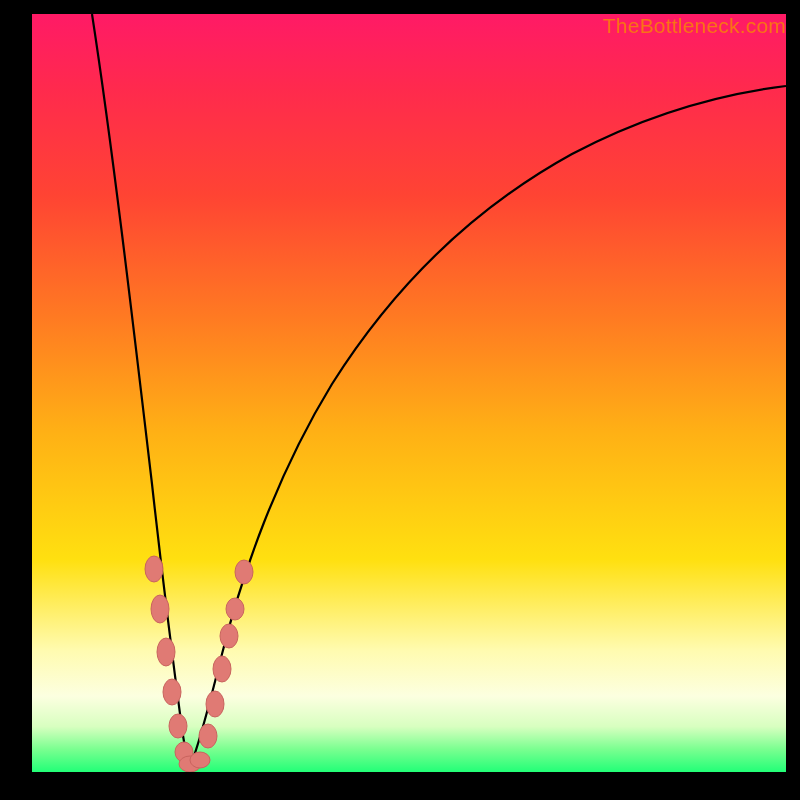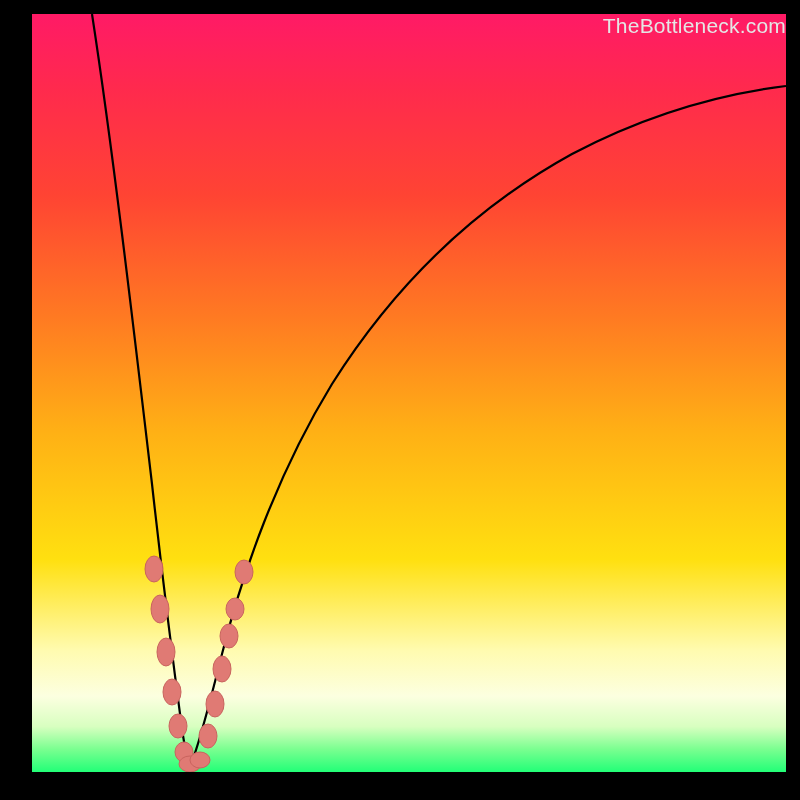--- a/index.html
+++ b/index.html
@@ -43,21 +43,21 @@
     position: absolute;
     left: 0;
     top: 0;
     width: 754px;
     height: 758px;
   }
   .watermark {
     position: absolute;
     top: 14px;
     right: 14px;
-    color: #e5e5e5;
+    color: #f97316;
     font-size: 21px;
     font-weight: 500;
     letter-spacing: 0.2px;
     user-select: none;
   }
 </style>
 </head>
 <body>
 
 <div class="frame">

